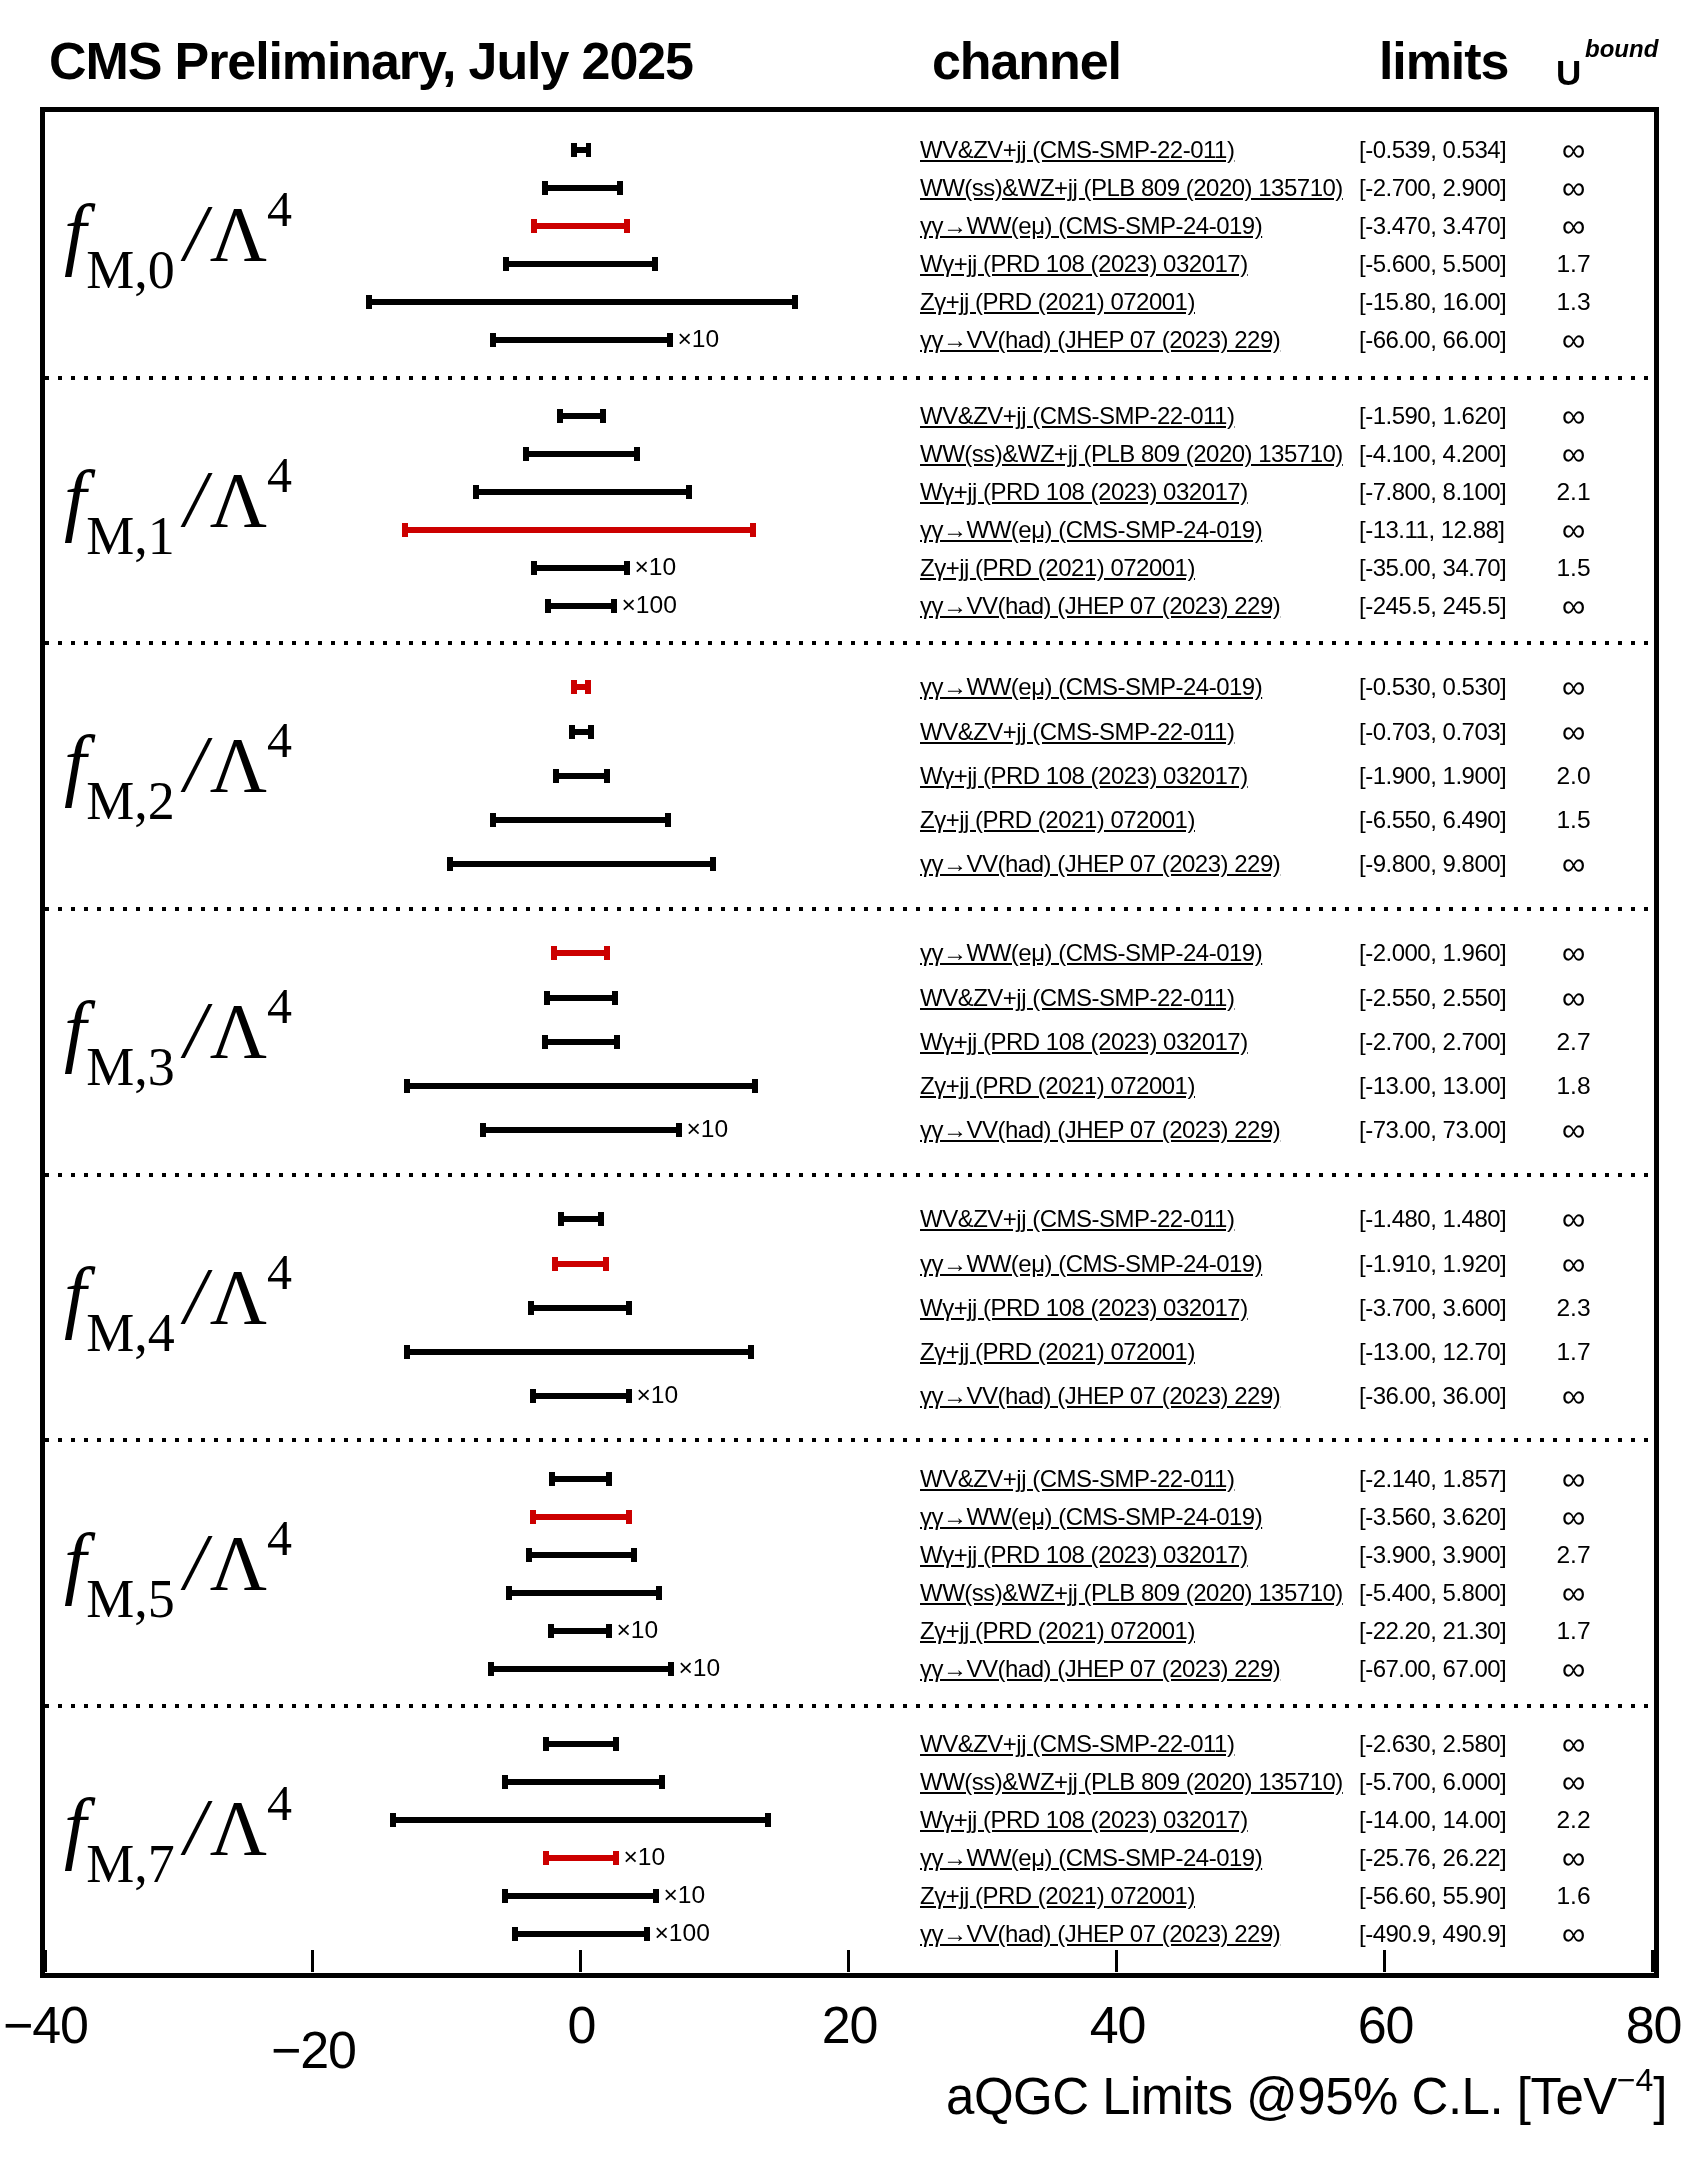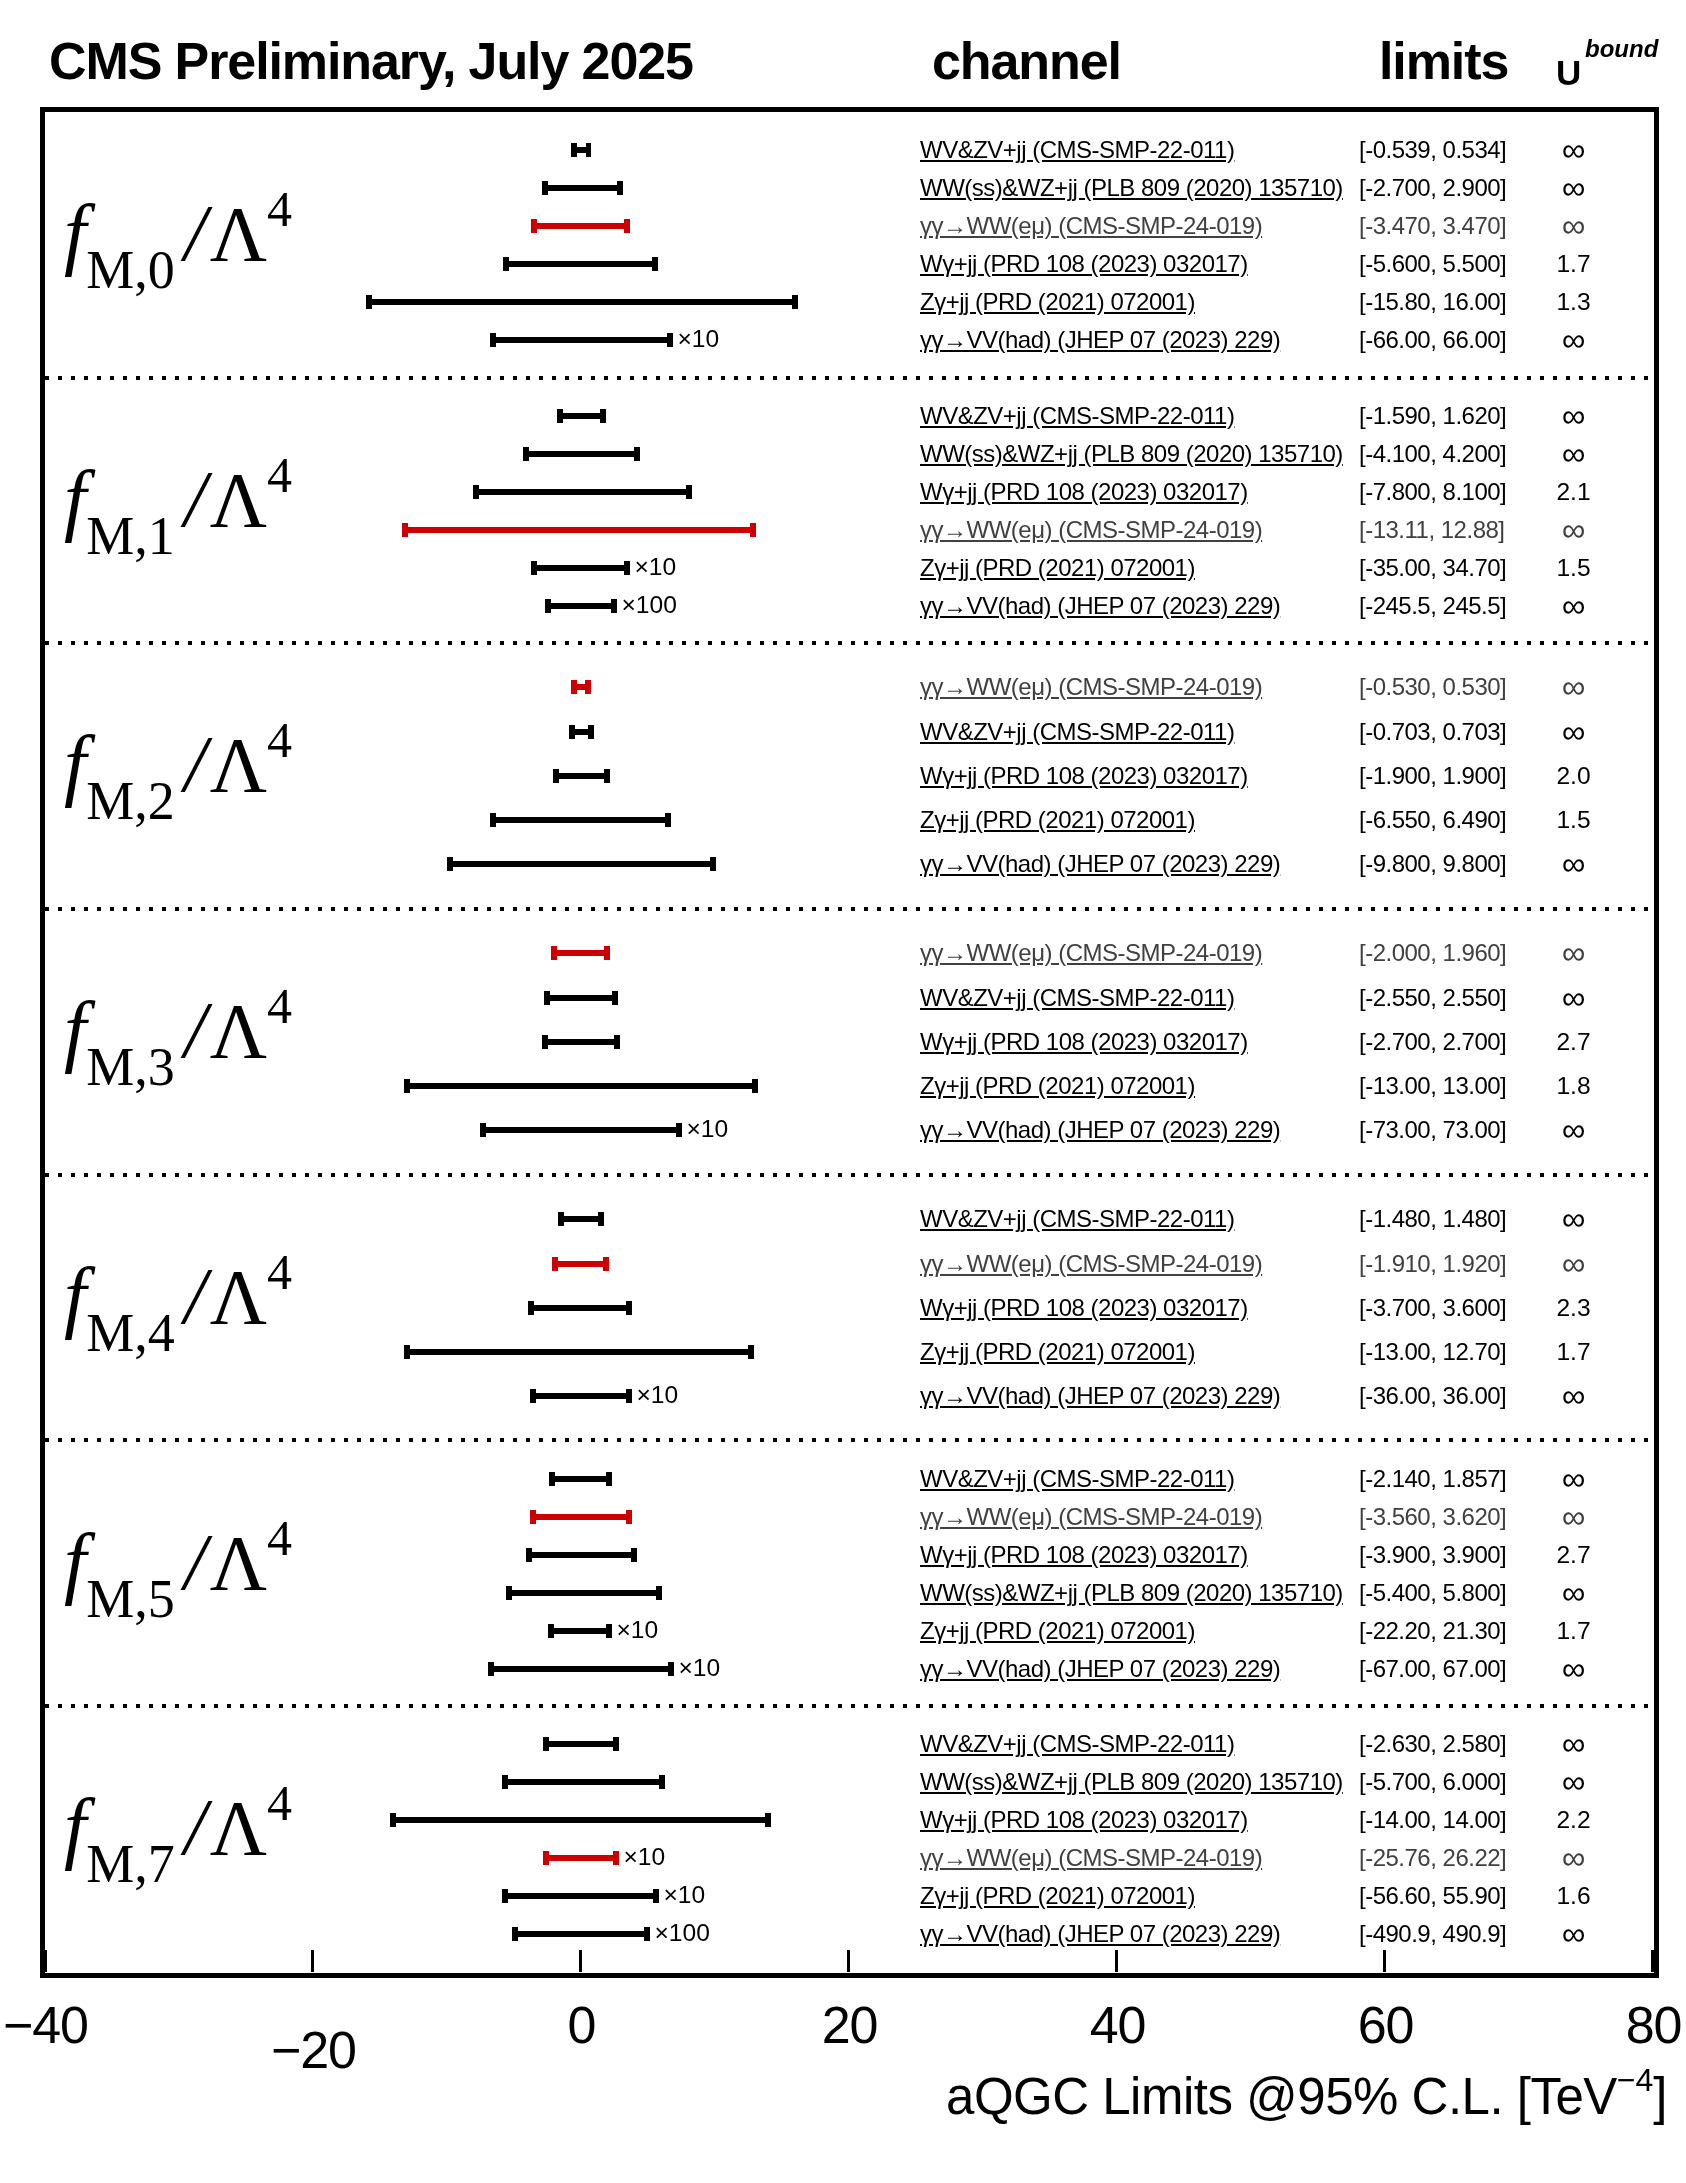--- a/index.html
+++ b/index.html
@@ -46,21 +46,21 @@
   .cap-l{left:-2.7px;}
   .cap-r{right:-2.7px;}
   .xscale{
     position:absolute;left:calc(100% + 7.5px);top:50%;transform:translateY(-54%);
     font-size:24.6px;color:#000;white-space:nowrap;background:none;
   }
   .ch{position:absolute;left:875px;top:0;transform:translateY(-50%);font-size:24px;letter-spacing:-0.5px;white-space:nowrap;text-decoration:underline;}
   .lim{position:absolute;left:1314px;top:0;transform:translateY(-50%);font-size:24px;letter-spacing:-0.5px;white-space:nowrap;}
   .bnd{position:absolute;left:1475px;width:107px;top:0;transform:translateY(-50%);font-size:24.6px;text-align:center;}
   .bnd.inf{font-size:33px;}
-  .red-text{color:#404040;}
+  .red-text{color:#000000;}
   
   .axis-tick{position:absolute;bottom:0;width:3.2px;height:22.5px;background:#000;}
   #tick-labels{position:absolute;left:0;top:1995px;width:100%;height:64px;}
   .axis-tick-label{position:absolute;width:161px;text-align:center;font-size:52px;letter-spacing:-1.1px;}
   #axis-title{position:absolute;right:20px;top:2062px;font-size:51px;letter-spacing:-0.5px;white-space:nowrap;}
   #axis-title .tsup{font-size:32px;vertical-align:22.5px;letter-spacing:0;}
 </style>
 </head>
 <body>
 

